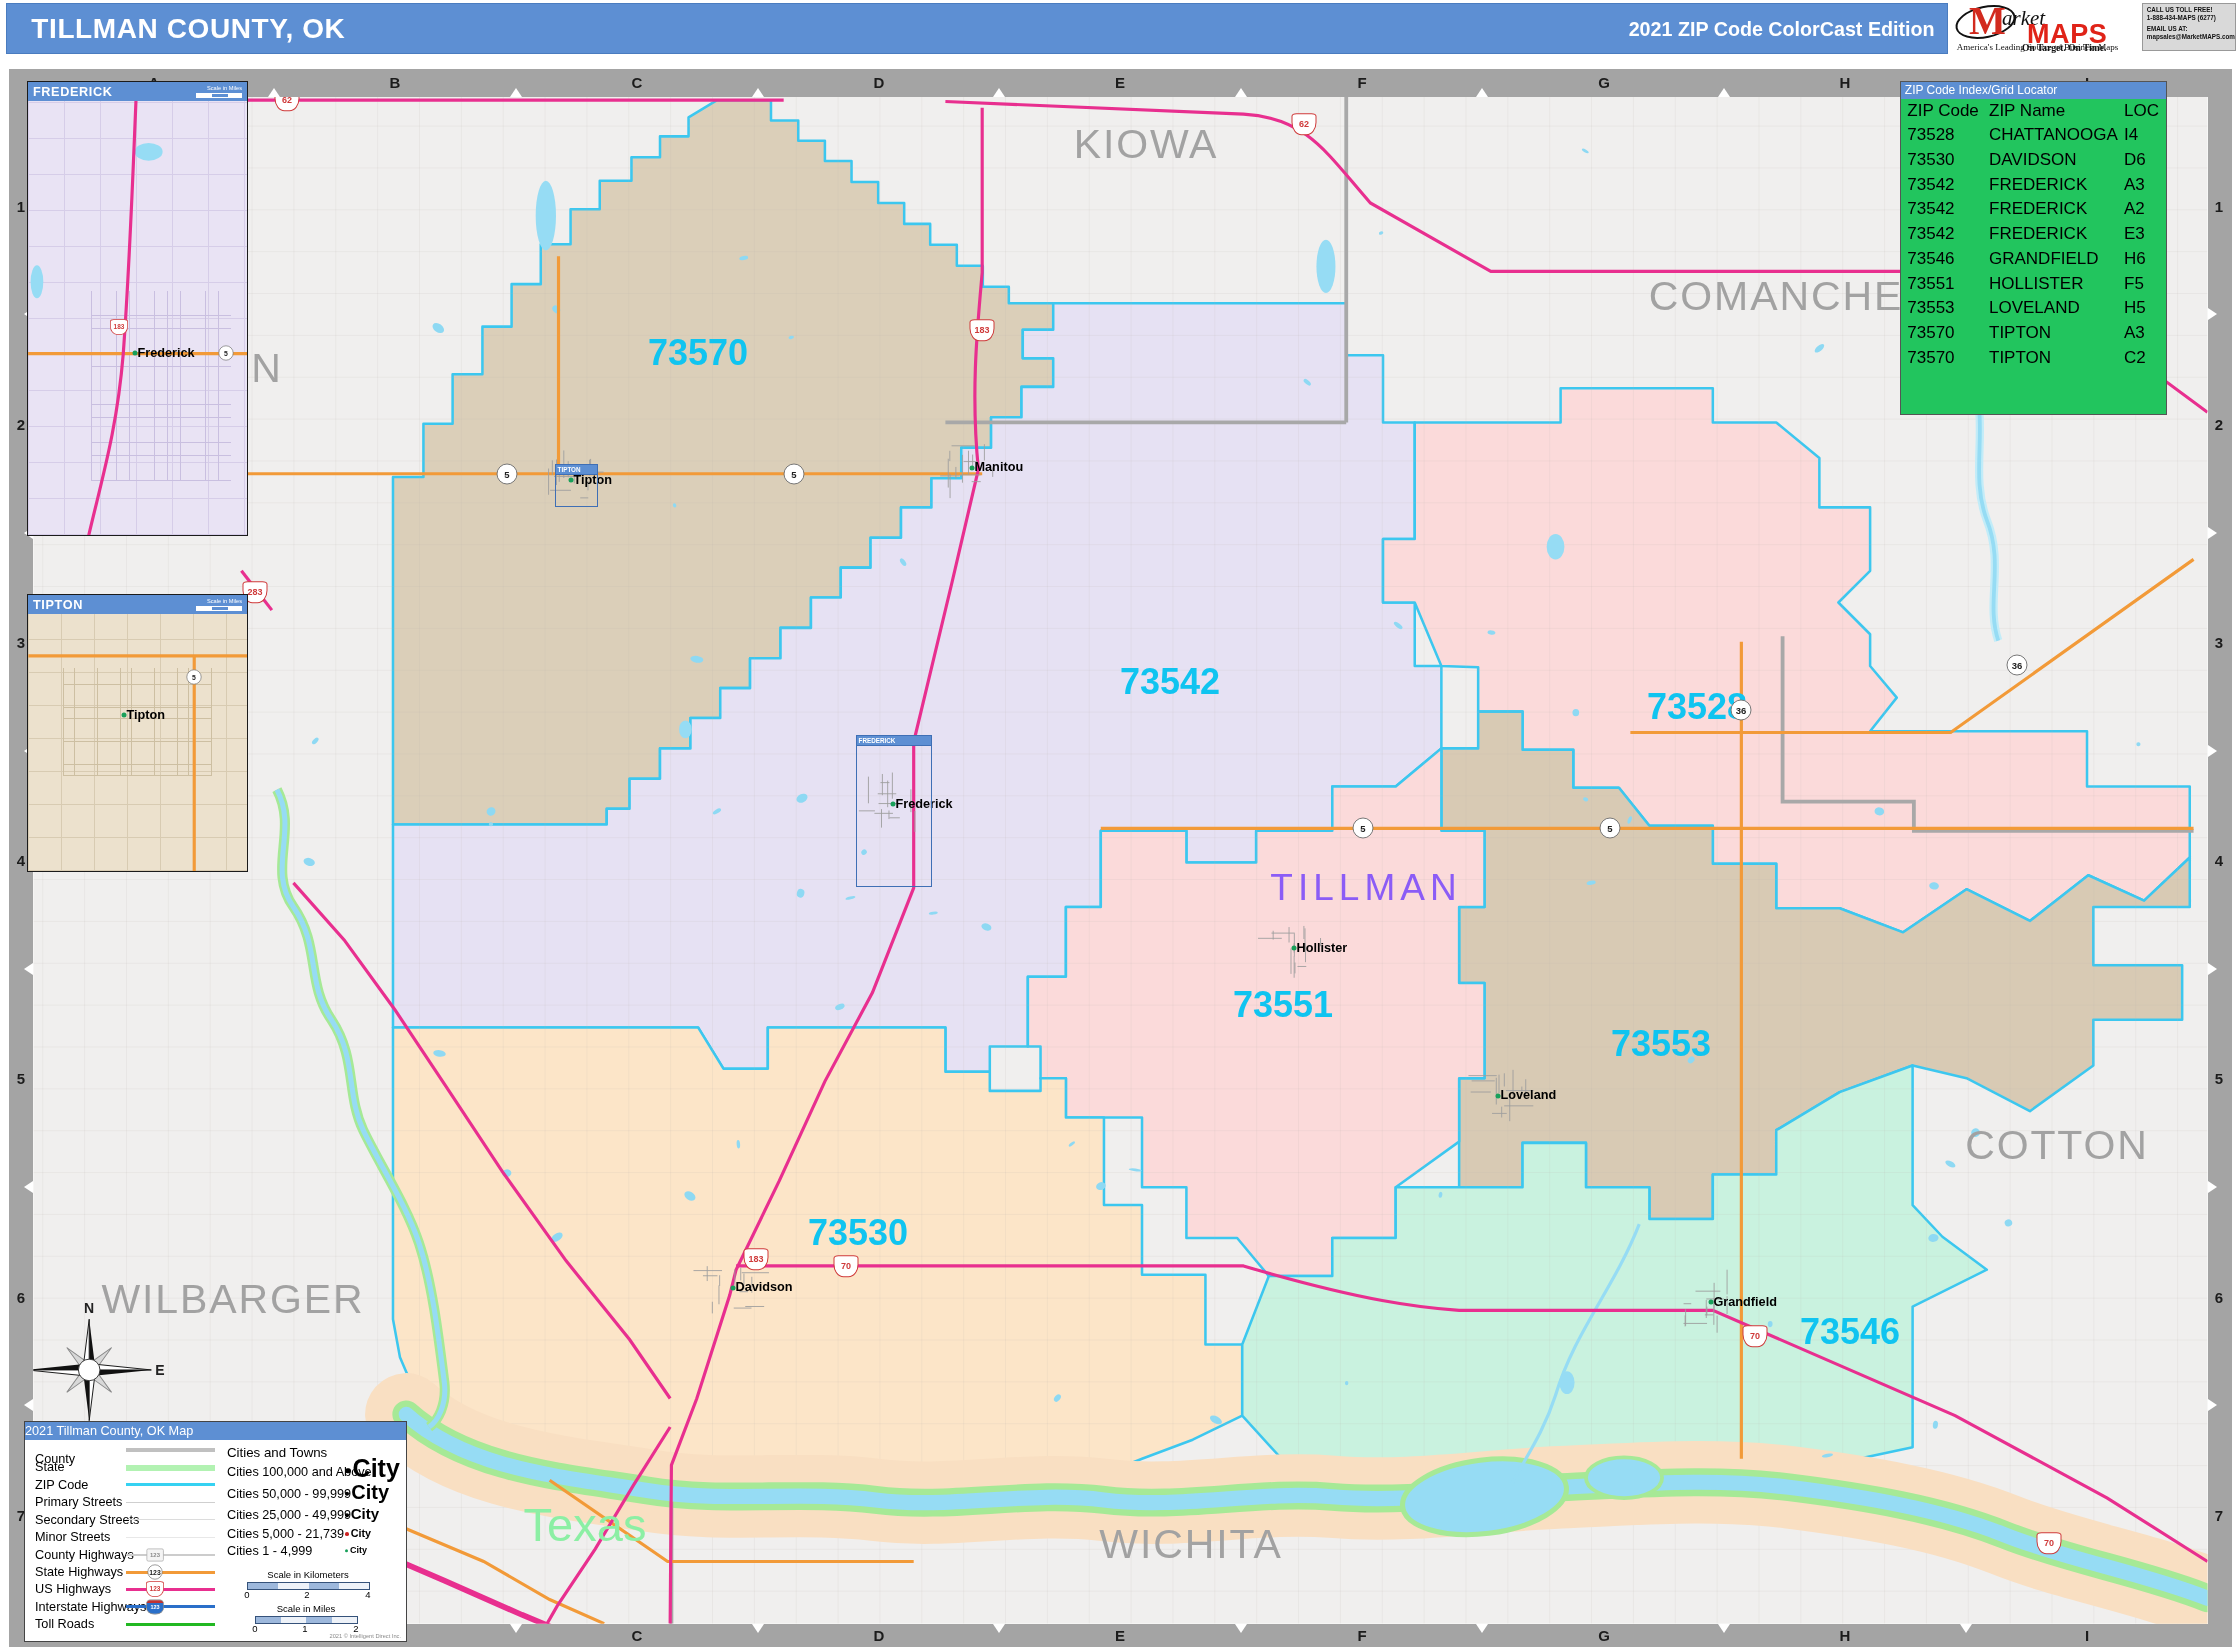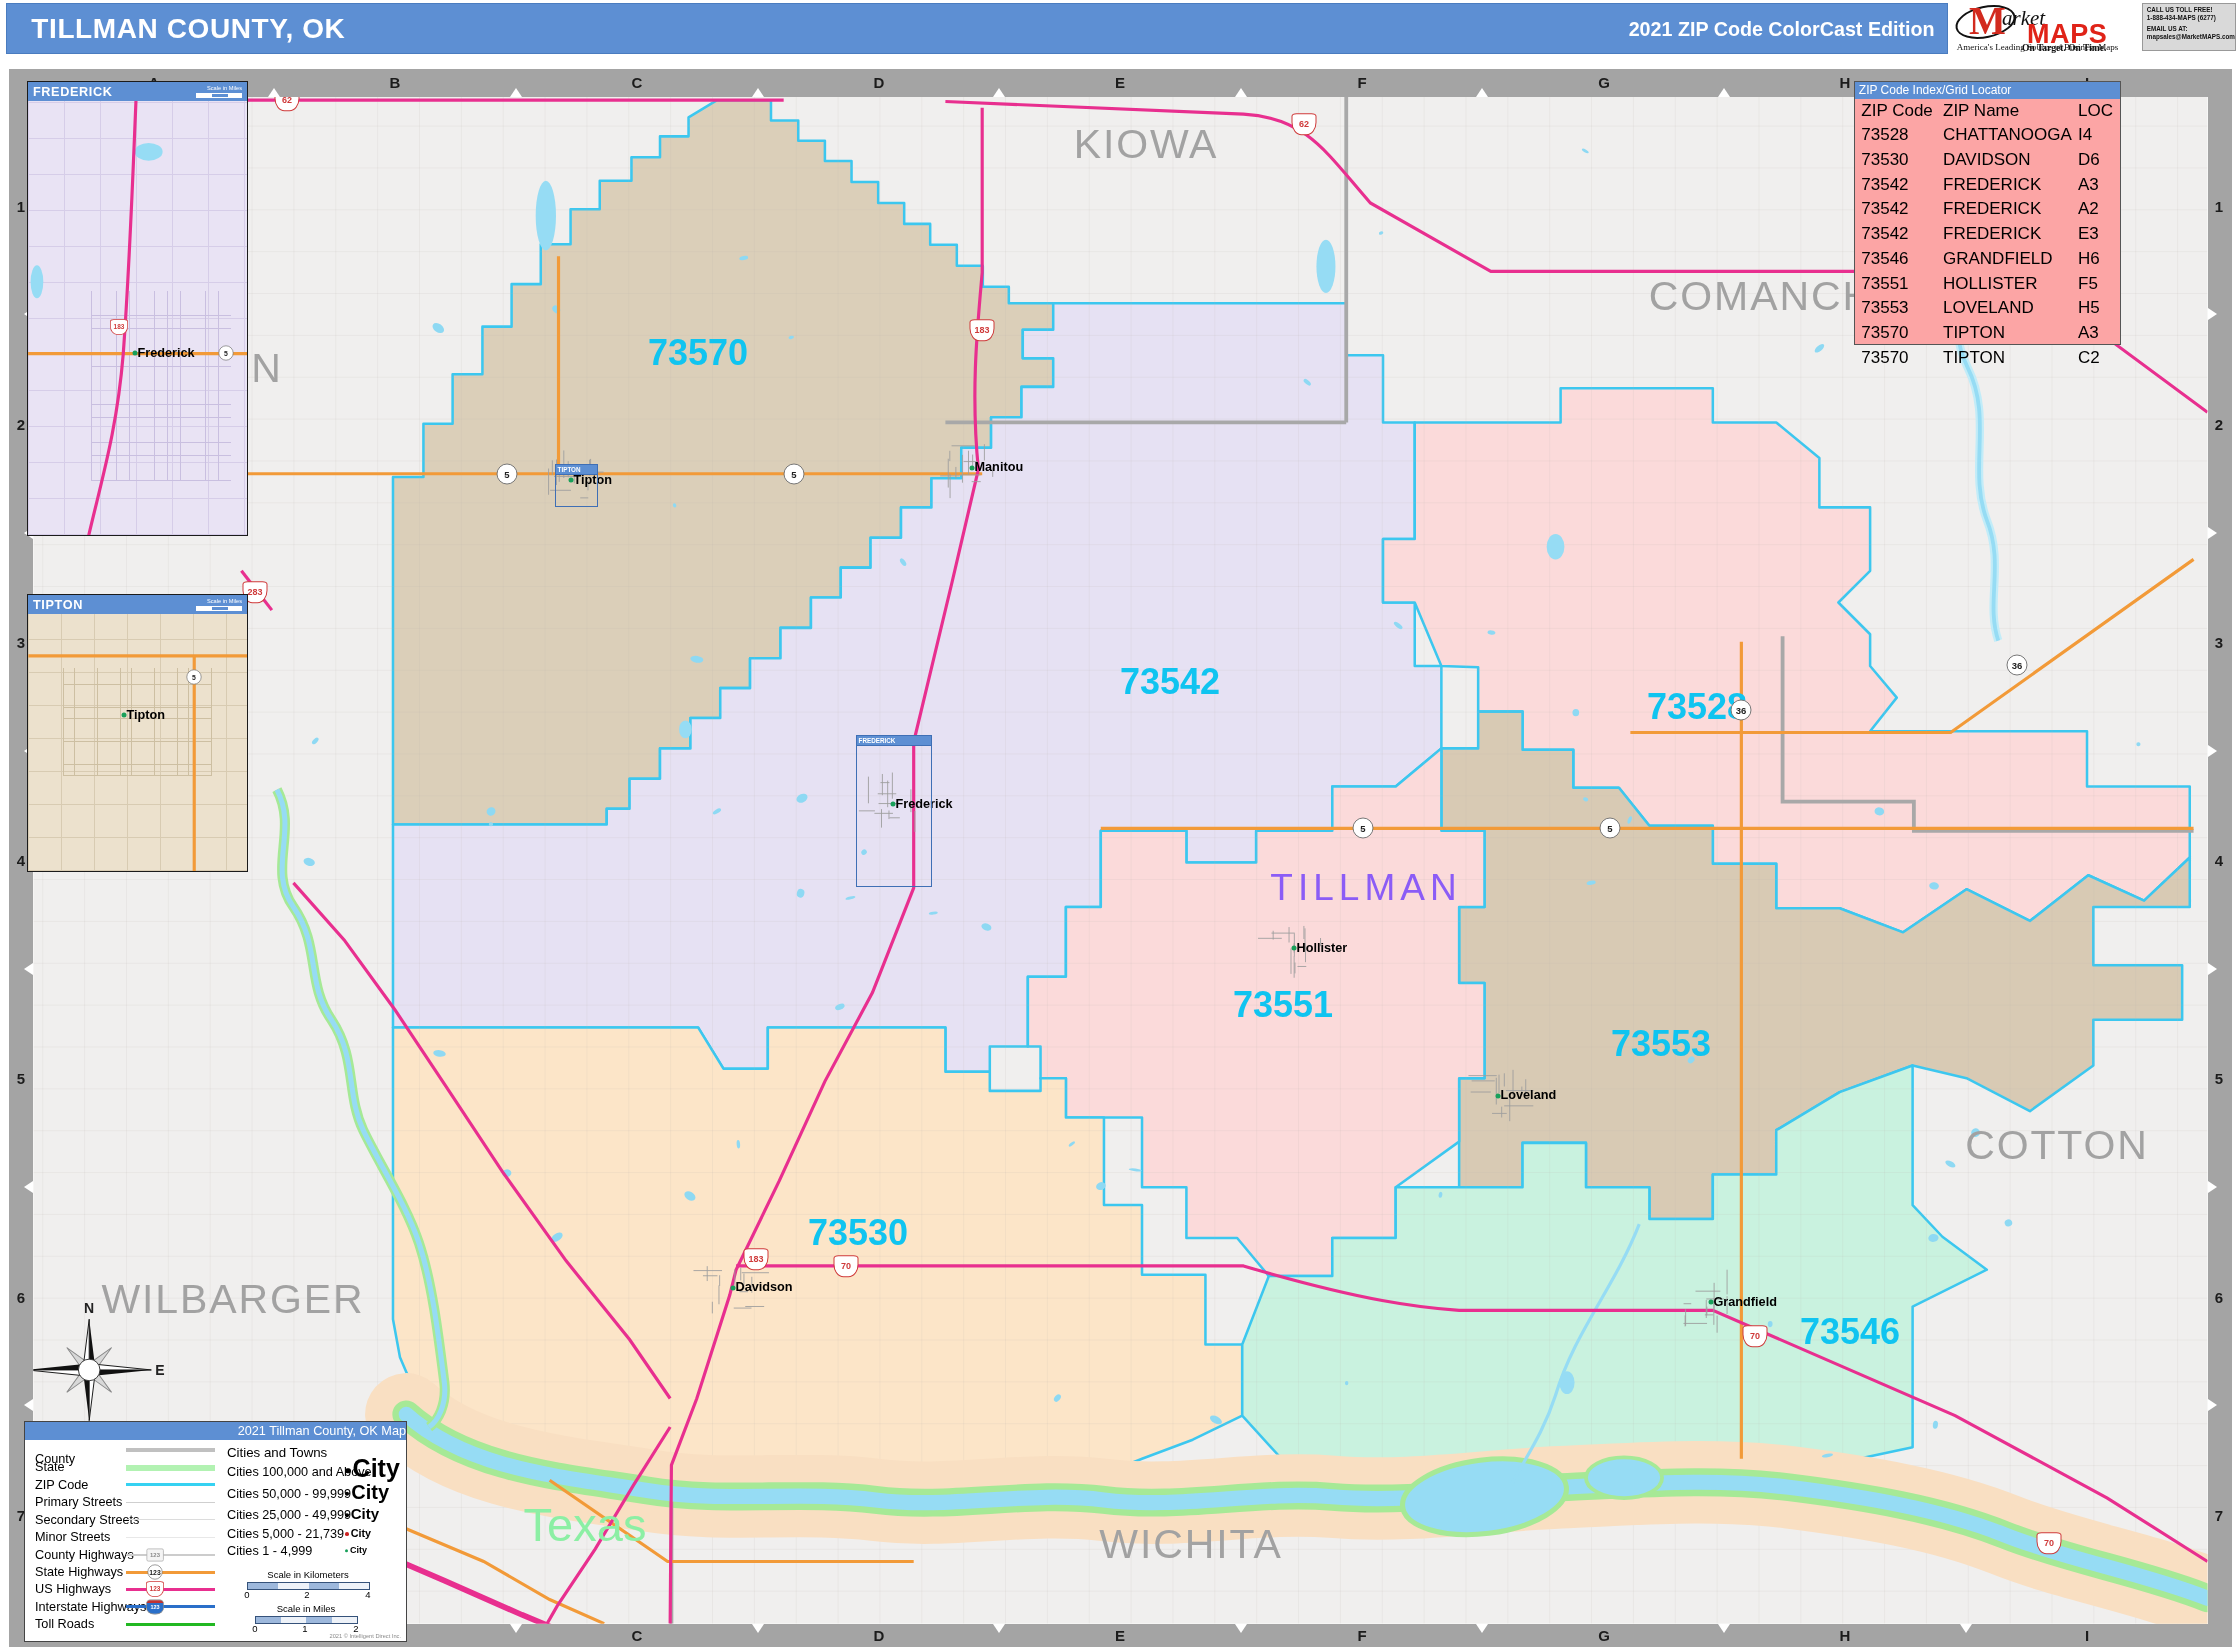--- a/index.html
+++ b/index.html
@@ -41,29 +41,29 @@
   .locbox{position:absolute;border:1.3px solid #3f6fb5;z-index:4;}
   .locbox-bar{position:absolute;left:-1.3px;top:-1.3px;right:-1.3px;height:9.5px;background:#5d8fd3;color:#fff;font-size:6.3px;font-weight:bold;padding-left:1.9px;line-height:9.5px;border:0.6px solid #3f6fb5;}
   
   .inset{position:absolute;border:1.9px solid #1b1b1b;background:#fff;z-index:10;box-sizing:border-box;}
   .inset-header{position:absolute;left:0;top:0;right:0;height:19px;background:#5d8fd3;display:flex;align-items:center;justify-content:space-between;padding:0 5px;box-sizing:border-box;}
   .inset-title{color:#fff;font-size:12.7px;font-weight:bold;letter-spacing:0.6px;}
   .inset-scale{color:#fff;font-size:5.7px;text-align:right;}
   .inset-scalebar{width:44px;height:3.2px;border:0.6px solid #fff;background:linear-gradient(90deg,#fff 0 35%, transparent 35% 70%, #fff 70%);}
   .inset-body{position:absolute;left:0;top:19px;right:0;bottom:0;overflow:hidden;}
   
-  #zip-table{left:1854px;top:81px;width:267px;height:264px;background:#fca5a5;border:1.3px solid #555;z-index:12;box-sizing:border-box;}
+  #zip-table{left:1900px;top:81px;width:267px;height:334px;background:#22c55e;border:1.3px solid #555;z-index:12;box-sizing:border-box;}
   #zip-table-titlebar{position:absolute;left:0;top:0;right:0;height:17px;background:#5d8fd3;color:#fff;font-size:12px;padding-left:3.8px;line-height:17px;}
   .zt-row{position:absolute;left:0;right:0;height:25px;font-size:17px;color:#000;}
   .zt-c0{position:absolute;left:6.3px;top:0;}
   .zt-c1{position:absolute;left:88px;top:0;}
   .zt-c2{position:absolute;left:223px;top:0;}
   
   #legend{left:24px;top:1421px;width:383px;height:221px;background:#fff;border:1.3px solid #444;z-index:12;box-sizing:border-box;}
-  #legend-titlebar{position:absolute;left:0;top:0;right:0;height:18px;background:#5d8fd3;color:#fff;font-size:12.7px;text-align:right;line-height:18px;}
+  #legend-titlebar{position:absolute;left:0;top:0;right:0;height:18px;background:#5d8fd3;color:#fff;font-size:12.7px;text-align:left;line-height:18px;}
   .lg-label{position:absolute;color:#000;font-size:12.7px;white-space:nowrap;}
   .lg-line{position:absolute;width:89px;}
   .lg-sample{position:absolute;white-space:nowrap;color:#000;font-weight:bold;}
   .lg-scale-title{position:absolute;font-size:9.5px;color:#000;text-align:center;width:140px;}
   .lg-bar{position:absolute;height:5.7px;border:0.6px solid #35527a;background:linear-gradient(90deg,#9db8dc 0 25%,#eef2f8 25% 50%,#9db8dc 50% 75%,#eef2f8 75%);}
   .lg-tick{position:absolute;font-size:9.5px;color:#000;transform:translateX(-50%);}
   #legend-copy{position:absolute;right:5px;bottom:2.5px;font-size:5.7px;color:#8a8a8a;}
   
   .compass-label{position:absolute;color:#222;font-size:14px;font-weight:bold;transform:translate(-50%,-50%);z-index:3;}
   svg{display:block;}

